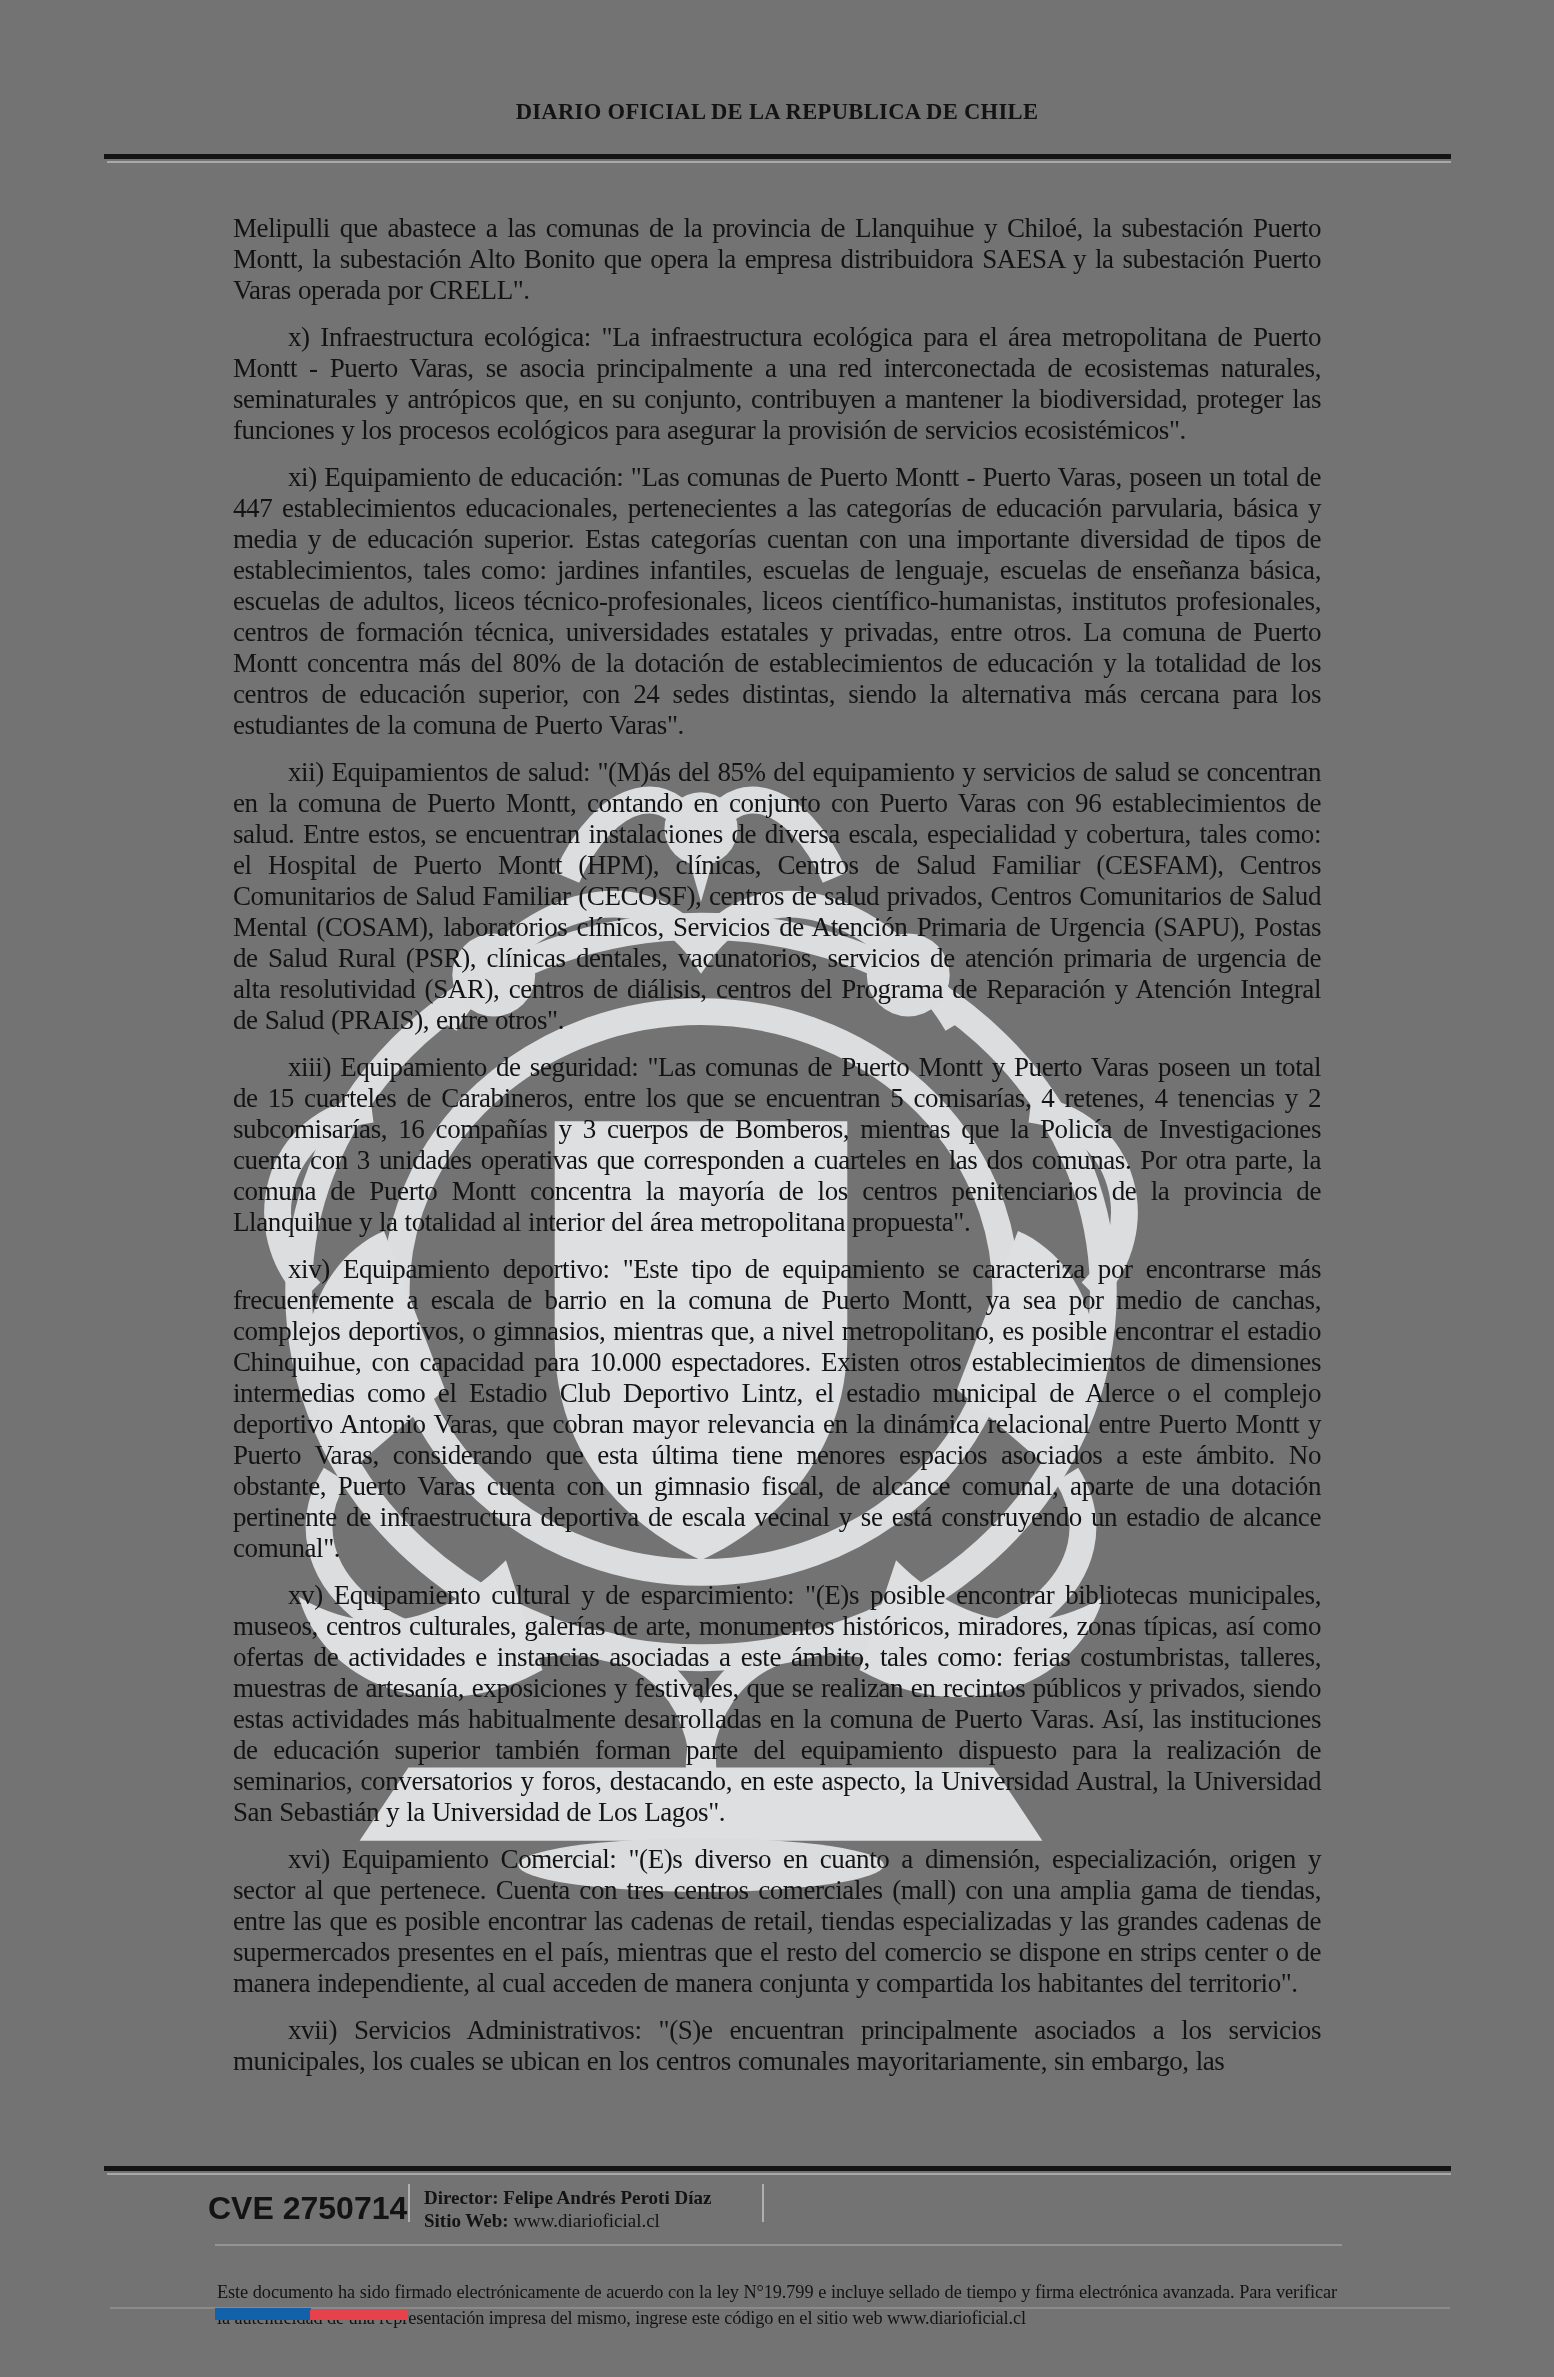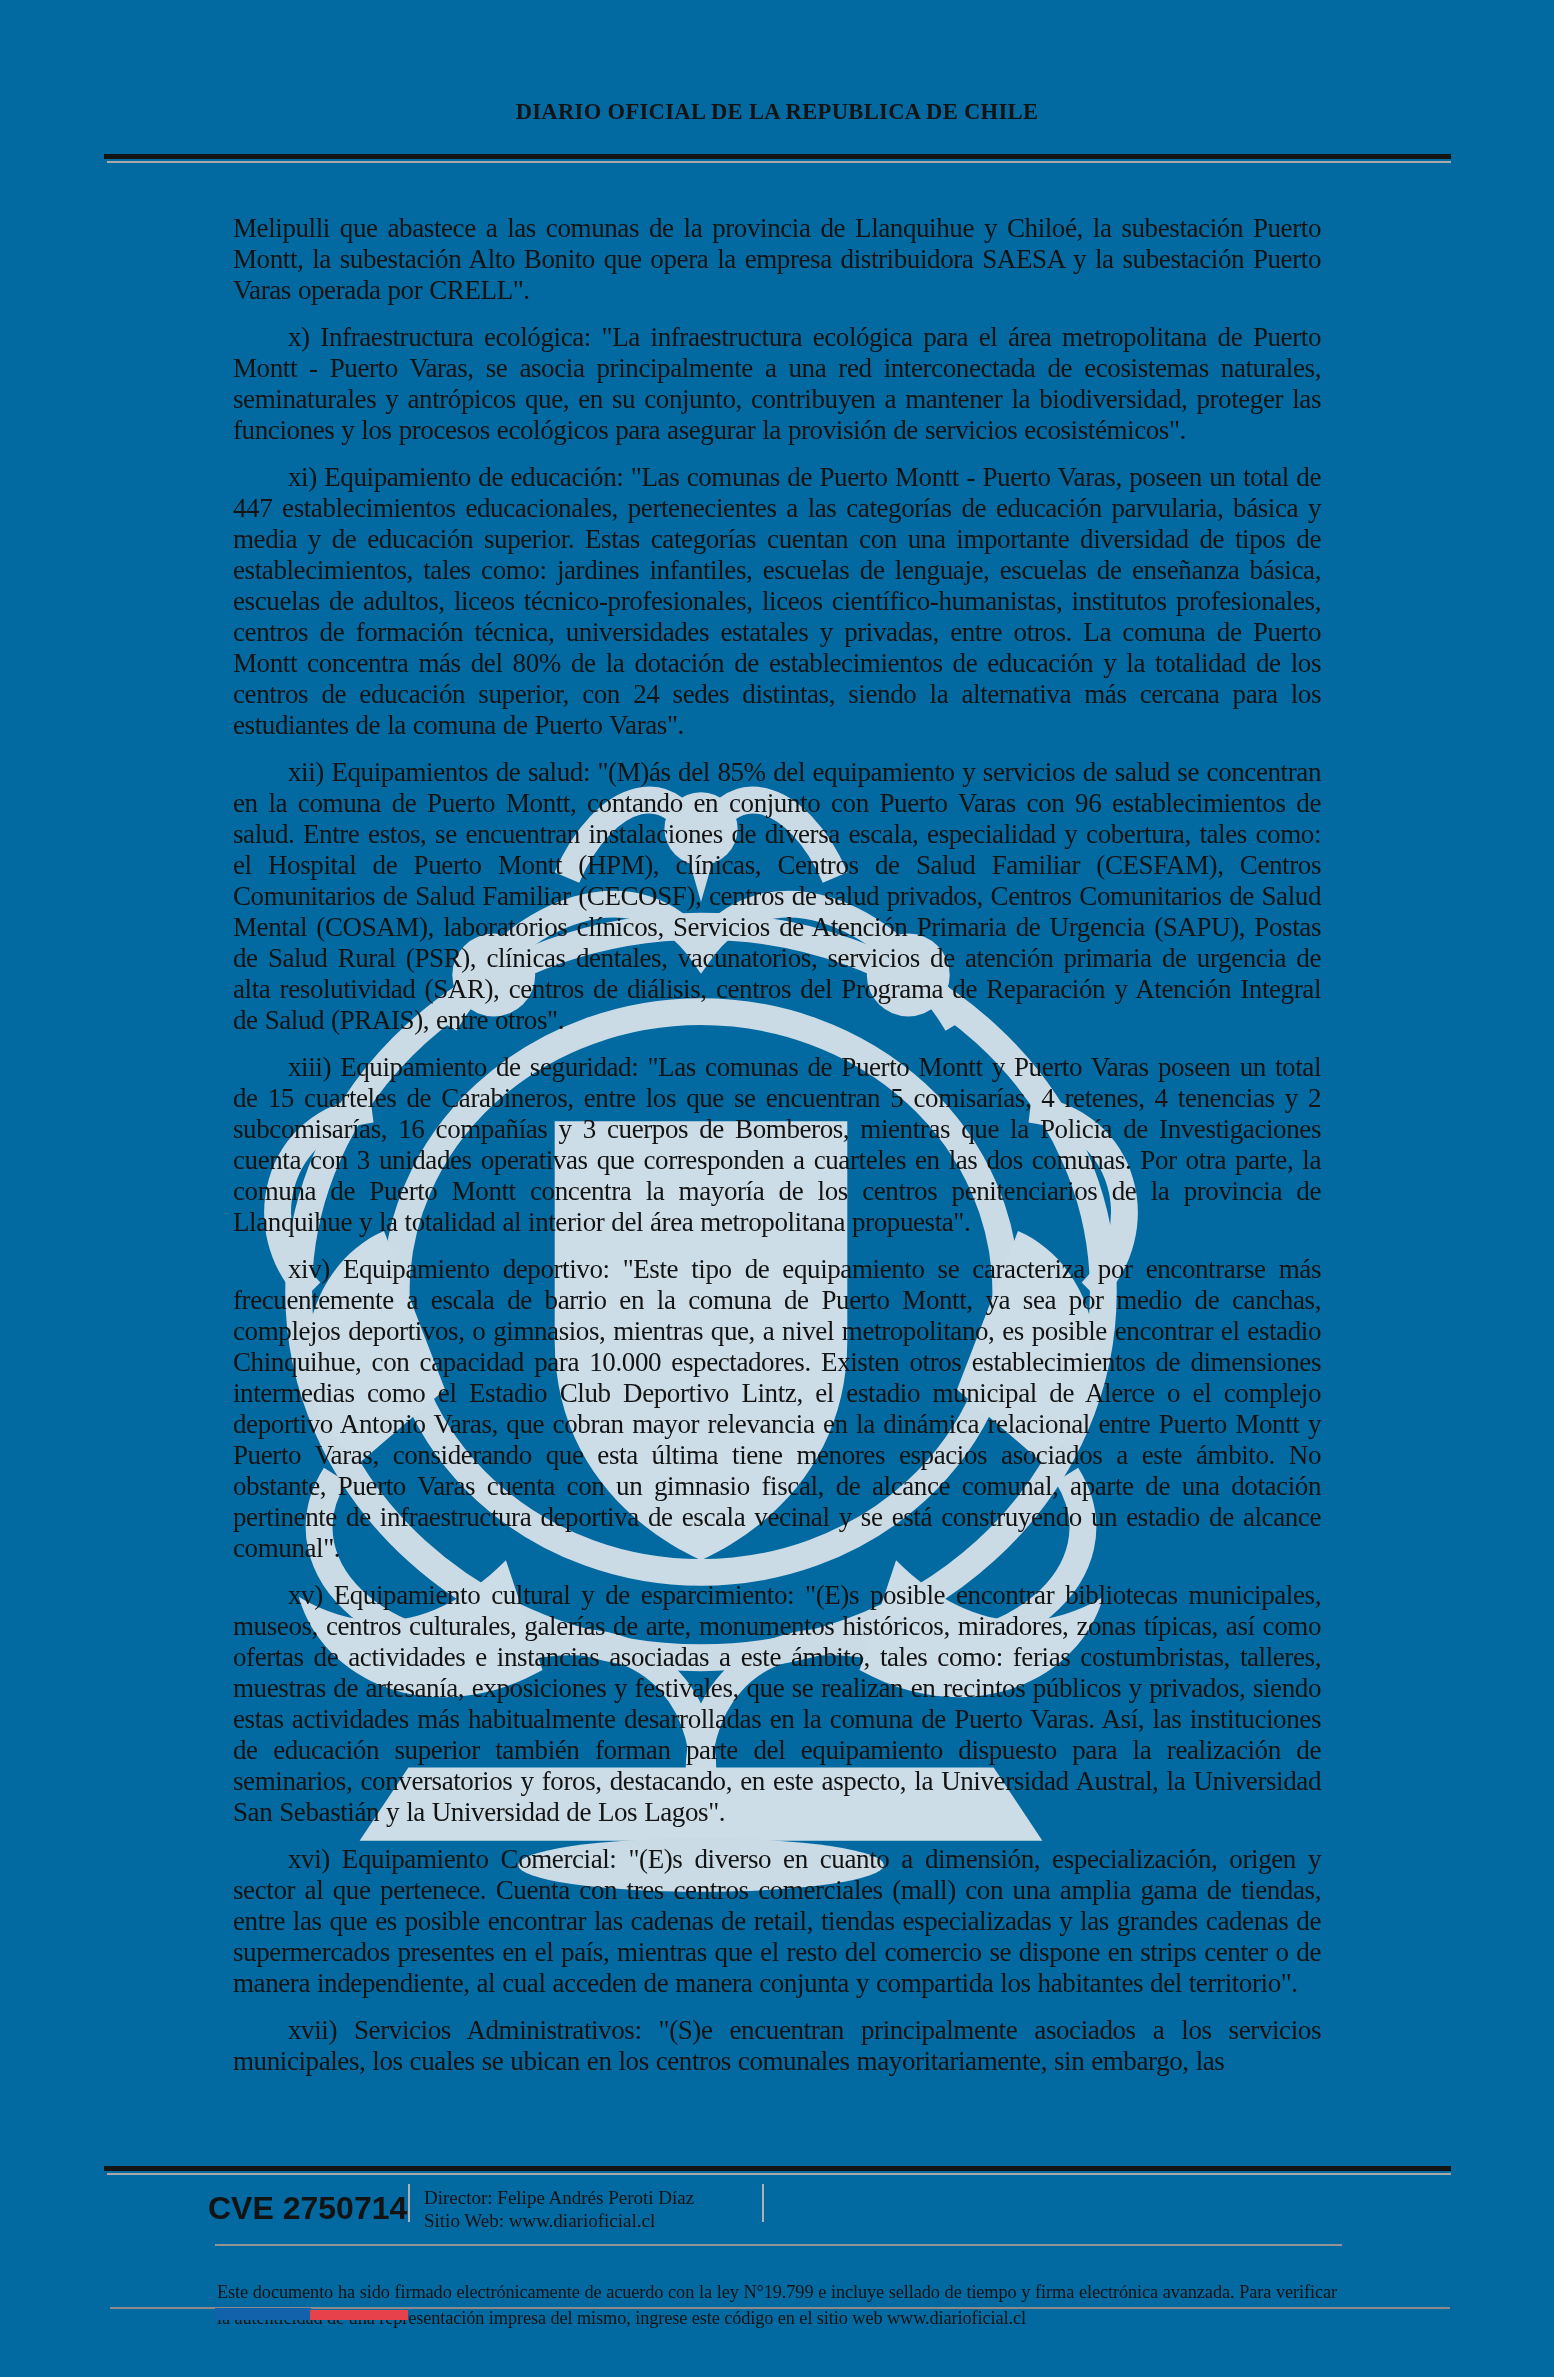--- a/index.html
+++ b/index.html
@@ -1,19 +1,19 @@
 <!DOCTYPE html>
 <html style="font-size:9.8px"><head>
 <meta charset="utf-8">
 <style>
   html,body{margin:0;padding:0;background:#ffffff;}
   .page{
     position:relative;
     width:1554px;height:2377px;
-    background:#0369a1;
+    background:#737373;
     overflow:hidden;
     font-family:"Liberation Serif", serif;
     color:#131313;
   }
   
   .masthead-title{
     position:absolute;top:99px;left:0;width:1554px;
     text-align:center;font-weight:bold;font-size:22.6px;letter-spacing:0.3px;
   }
   .masthead-row{
@@ -44,21 +44,21 @@
   .cve{
     position:absolute;left:208px;top:2190px;
     font-family:"Liberation Sans", sans-serif;
     font-weight:bold;font-size:32px;letter-spacing:0px;
   }
   .vdivider{position:absolute;width:1.8px;height:38px;background:#b0b0b0;}
   .footer-col{
     position:absolute;top:2187px;
     font-size:19px;line-height:22.6px;white-space:nowrap;
   }
-  .footer-col .b{font-weight:normal;margin-top:24px;}
+  .footer-col .b{font-weight:bold;margin-top:24px;}
   .email-gap{margin-left:23px;}
   .fineprint{
     position:absolute;left:217px;top:2256px;width:1120px;
     font-size:18.3px;line-height:25.6px;text-align:justify;letter-spacing:-0.1px;margin-top:24px;
   }
   .flag{position:absolute;}
 </style>
 </head>
 <body>
 

